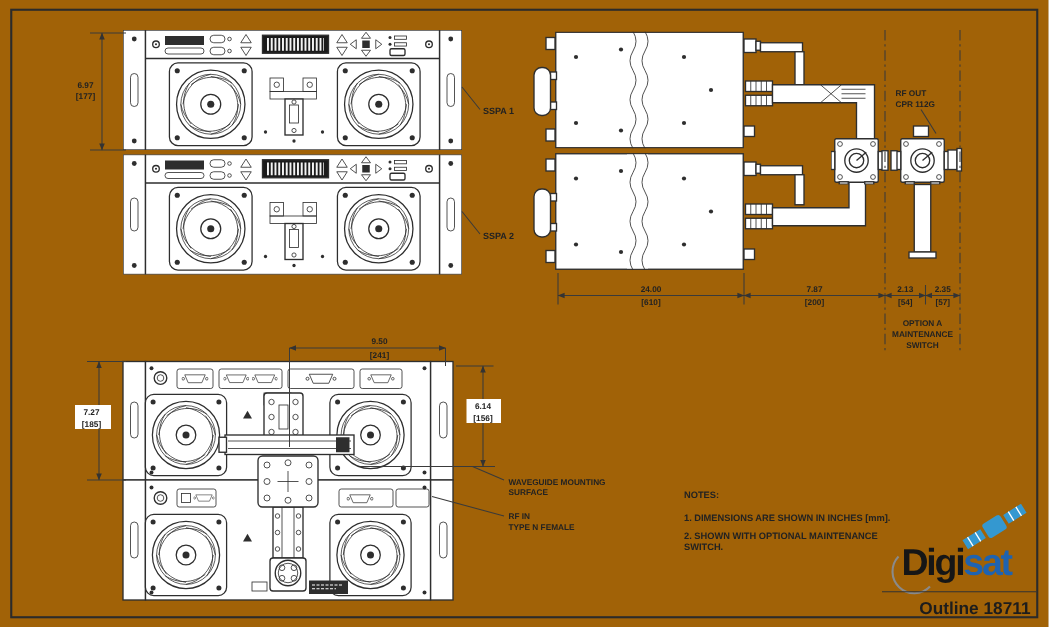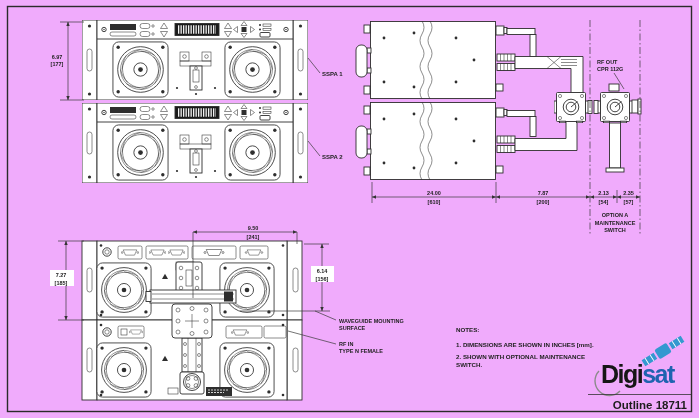--- a/index.html
+++ b/index.html
@@ -1,16 +1,16 @@
 <!DOCTYPE html>
 <html><head>
 <meta charset="utf-8">
 <style>
   html,body{margin:0;padding:0;background:#e8e8e8;}
-  .sheet{position:relative;width:699px;height:418px;background:#f0abfc;overflow:hidden;
+  .sheet{position:relative;width:699px;height:418px;background:#a16207;overflow:hidden;
          font-family:"Liberation Sans",sans-serif;}
   svg{position:absolute;left:0;top:0;}
   .ln{stroke:#2e2e2e;fill:none;stroke-width:0.9;}
   .lnf{stroke:#2e2e2e;fill:#ffffff;stroke-width:0.9;}
   .thin{stroke-width:0.55;}
   .dk{fill:#2e2e2e;stroke:none;}
   .dim{stroke:#3a3a3a;stroke-width:0.7;fill:none;}
   .txt{font-family:"Liberation Sans",sans-serif;font-weight:bold;fill:#222222;font-size:6px;}
   .txts{font-size:5.5px;}
   .note{font-size:6.2px;}

